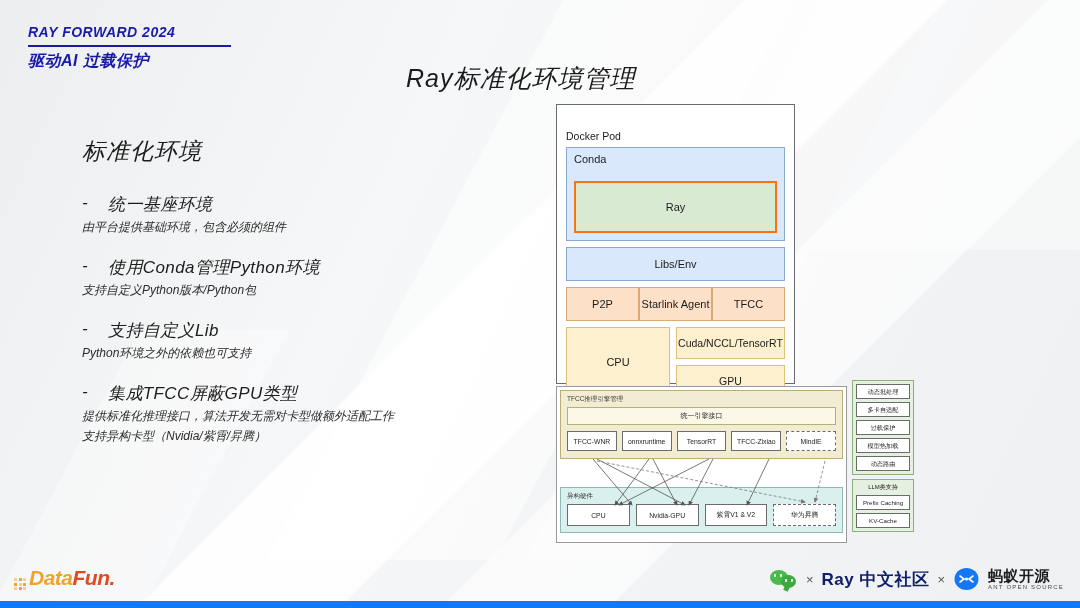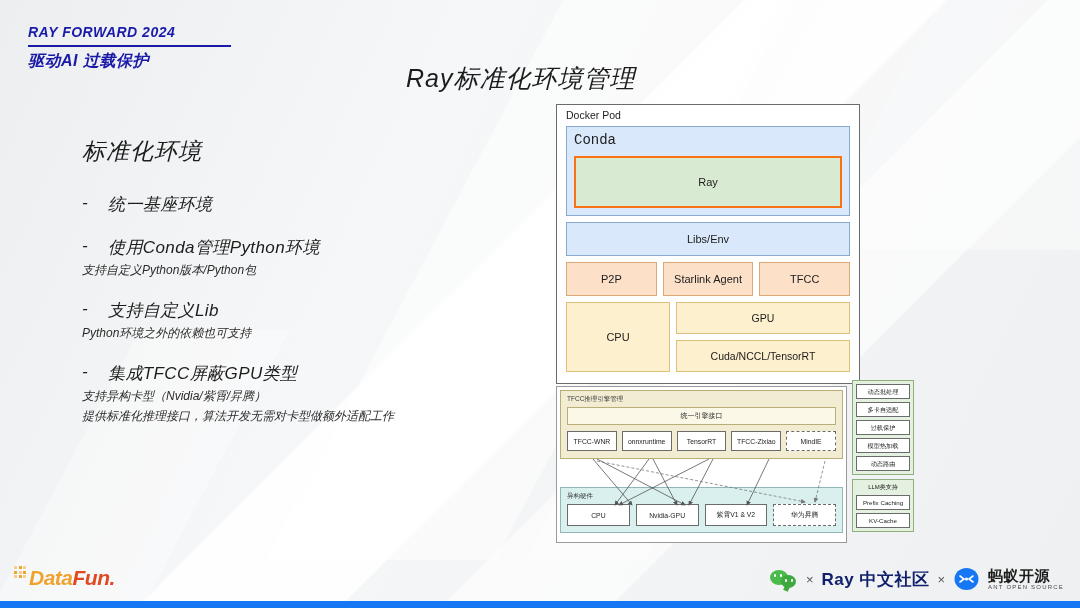--- a/index.html
+++ b/index.html
@@ -40,41 +40,41 @@
   .bullet{margin-bottom:20px;}
   .bullet-head{font-size:17px;color:#1c1c1c;font-style:italic;letter-spacing:.4px;display:flex;}
   .dash{display:inline-block;width:26px;flex:none;}
   .bullet-sub{font-size:12px;color:#2b2b2b;font-style:italic;line-height:17px;margin-top:3px;}
   .slide-title{
     position:absolute;left:406px;top:62px;font-size:25px;color:#1c1c1c;
     font-style:italic;letter-spacing:1px;white-space:nowrap;
   }
 
   .pod{
-    position:absolute;left:556px;top:104px;width:304px;height:280px;
+    position:absolute;left:556px;top:104px;width:239px;height:280px;
     background:#ffffff;border:1px solid #6b6b6b;box-sizing:border-box;
-    padding:4px 9px;
+    padding:25px 9px;
   }
   .pod-label{font-size:10.5px;color:#1c1c1c;margin-bottom:5px;}
   .conda{
     background:#dae8fb;border:1px solid #8aa9cf;box-sizing:border-box;
     padding:5px 7px 7px 7px;margin-bottom:6px;
   }
-  .conda-label{font-size:14px;color:#1c1c1c;margin-bottom:8px;font-family:Liberation Mono, monospace;}
+  .conda-label{font-size:11px;color:#1c1c1c;margin-bottom:16px;}
   .ray-box{
     background:#d9ead3;border:2px solid #f97316;height:52px;
     display:flex;align-items:center;justify-content:center;
     font-size:11px;color:#1c1c1c;box-sizing:border-box;
   }
   .libsenv{
     background:#dae8fb;border:1px solid #8aa9cf;height:34px;
     display:flex;align-items:center;justify-content:center;
     font-size:11px;color:#1c1c1c;margin-bottom:6px;box-sizing:border-box;
   }
-  .mid-row{display:flex;gap:6px;margin-bottom:6px;}
+  .mid-row{display:flex;margin-bottom:6px;}
   .mid-cell{
     background:#fce0c8;border:1px solid #d9a977;height:34px;
     display:flex;align-items:center;justify-content:center;
     font-size:11px;color:#1c1c1c;box-sizing:border-box;flex:1;
   }
   .hw-row{display:flex;gap:6px;}
   .cpu-box{
     background:#fdf0cf;border:1px solid #ddc07a;
     display:flex;align-items:center;justify-content:center;
     font-size:11px;color:#1c1c1c;box-sizing:border-box;
@@ -131,21 +131,21 @@
   .rail-label{font-size:6px;color:#1c1c1c;text-align:center;margin-bottom:3px;}
   .rail-item{
     background:#ffffff;border:1px solid #6b6b6b;box-sizing:border-box;
     font-size:6.2px;color:#1c1c1c;text-align:center;
     padding:2.5px 1px;margin-bottom:3px;line-height:8px;
   }
   .rail-item:last-child{margin-bottom:0;}
 
   
   .footer-bar{position:absolute;left:0;bottom:0;width:1080px;height:7px;background:#1677f5;}
-  .datafun{position:absolute;left:14px;bottom:18px;display:flex;align-items:flex-start;}
+  .datafun{position:absolute;left:14px;bottom:18px;display:flex;align-items:flex-end;}
   .dfdots{display:grid;grid-template-columns:repeat(3,3px);grid-template-rows:repeat(3,3px);gap:1.5px;margin-right:3px;}
   .dfdots i{background:#f0a22e;display:block;width:3px;height:3px;border-radius:.5px;}
   .dfdots i.pale{background:#f7cd8c;}
   .df-text{font-size:21px;font-style:italic;font-weight:bold;letter-spacing:-.5px;}
   .df-a{color:#f0a22e;}
   .df-b{color:#e04a22;}
 
   .footer-right{position:absolute;right:16px;bottom:17px;display:flex;align-items:center;gap:8px;}
   .wechat{width:28px;height:22px;position:relative;}
   .wechat .b1{position:absolute;left:0;top:2px;width:18px;height:15px;background:#4aba4a;border-radius:50%;}
@@ -178,20 +178,21 @@
   <div class="slide-title">Ray标准化环境管理</div>
 
   <div class="left">
     <div class="sec-title">标准化环境</div>
 
     <div class="bullet">
       <div class="bullet-head">
         <span class="dash">-</span>
         <span>统一基座环境</span>
       </div>
+      <div class="bullet-sub">由平台提供基础环境，包含必须的组件</div>
     </div>
 
     <div class="bullet">
       <div class="bullet-head">
         <span class="dash">-</span>
         <span>使用Conda管理Python环境</span>
       </div>
       <div class="bullet-sub">支持自定义Python版本/Python包</div>
     </div>
 
@@ -201,42 +202,42 @@
         <span>支持自定义Lib</span>
       </div>
       <div class="bullet-sub">Python环境之外的依赖也可支持</div>
     </div>
 
     <div class="bullet">
       <div class="bullet-head">
         <span class="dash">-</span>
         <span>集成TFCC屏蔽GPU类型</span>
       </div>
+      <div class="bullet-sub">提供标准化推理接口，算法开发无需对卡型做额外适配工作</div>
       <div class="bullet-sub">支持异构卡型（Nvidia/紫霄/昇腾）</div>
-      <div class="bullet-sub">提供标准化推理接口，算法开发无需对卡型做额外适配工作</div>
     </div>
   </div>
 
   <div class="pod">
     <div class="pod-label">Docker Pod</div>
     <div class="conda">
       <div class="conda-label">Conda</div>
       <div class="ray-box">Ray</div>
     </div>
     <div class="libsenv">Libs/Env</div>
     <div class="mid-row">
       <div class="mid-cell">P2P</div>
       <div class="mid-cell">Starlink Agent</div>
       <div class="mid-cell">TFCC</div>
     </div>
     <div class="hw-row">
       <div class="cpu-box">CPU</div>
       <div class="gpu-col">
+        <div class="gpu-cell">Cuda/NCCL/TensorRT</div>
         <div class="gpu-cell">GPU</div>
-        <div class="gpu-cell">Cuda/NCCL/TensorRT</div>
       </div>
     </div>
   </div>
 
   <div class="lower">
     <div class="tfcc-block">
       <div class="tiny-label">TFCC推理引擎管理</div>
       <div class="unified">统一引擎接口</div>
       <div class="engine-row">
         <div class="engine">TFCC-WNR</div>

